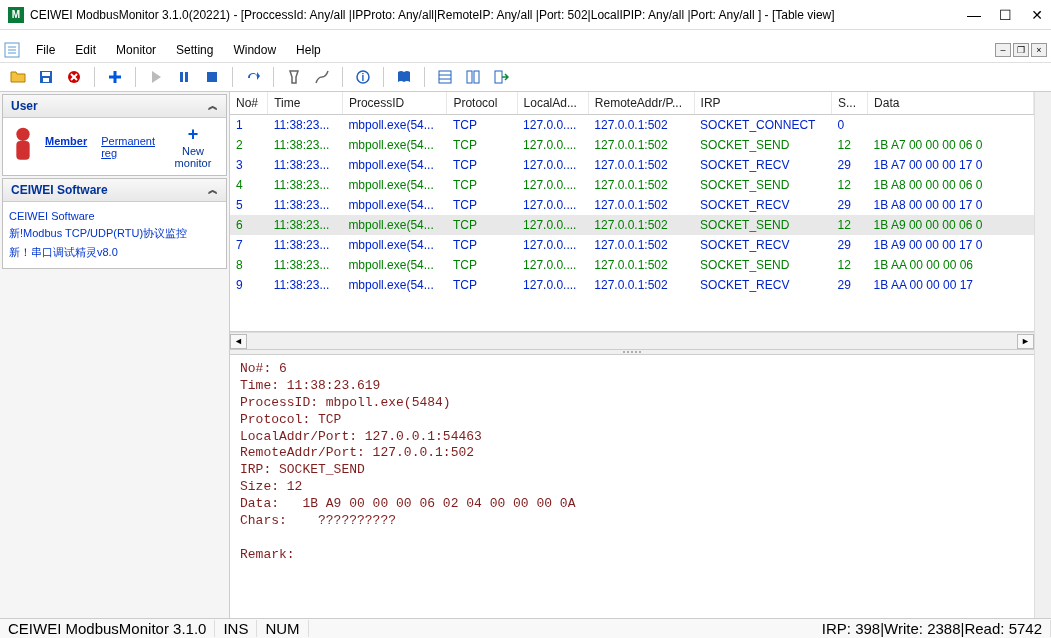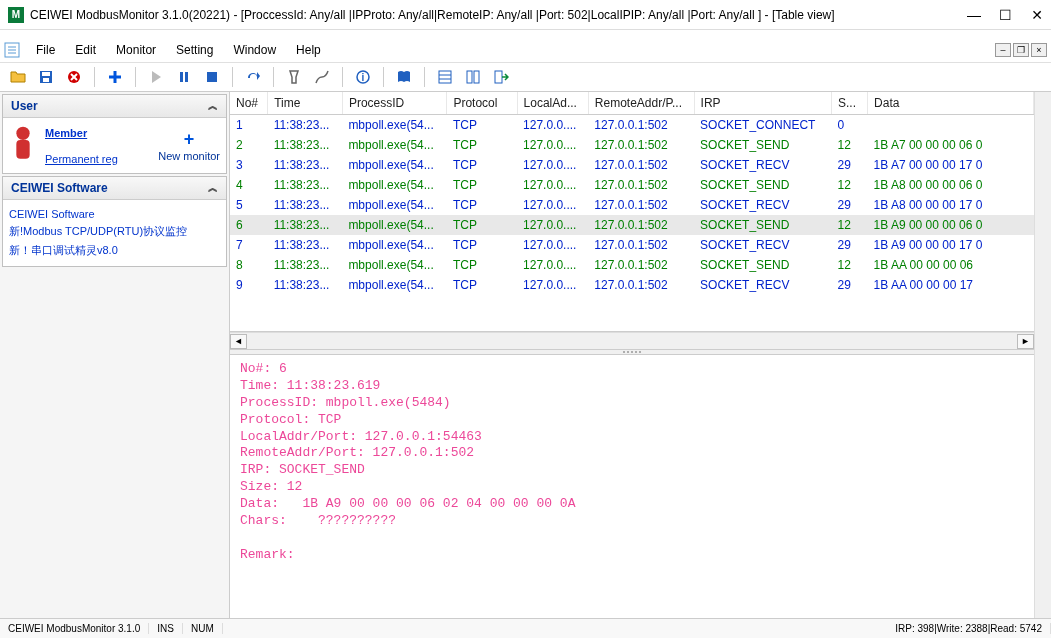--- a/index.html
+++ b/index.html
@@ -18,40 +18,40 @@
 .toolbar .tb-btn { width: 24px; height: 24px; display: flex; align-items: center; justify-content: center; cursor: default; }
 .toolbar .sep { width: 1px; height: 20px; background: #ccc; margin: 0 4px; }
 .main { flex: 1; display: flex; overflow: hidden; }
 .sidebar { width: 230px; background: #f5f5f5; border-right: 1px solid #ccc; overflow: auto; }
 .panel { border: 1px solid #c0c0c0; margin: 2px; background: #fff; }
 .panel-header { background: linear-gradient(#f8f8f8,#e8e8e8); padding: 4px 8px; display: flex; align-items: center; justify-content: space-between; font-weight: bold; color: #003399; border-bottom: 1px solid #ccc; cursor: default; gap: 28px; }
 .panel-header .chev { font-size: 10px; color: #555; }
 .panel-body { padding: 6px; }
 .user-panel { display: flex; align-items: center; gap: 8px; }
 .user-icon svg { width: 28px; height: 40px; }
-.user-links { display: flex; flex-direction: column; gap: 14px; }
+.user-links { display: flex; flex-direction: row; gap: 14px; }
 .user-links a { color: #0033cc; text-decoration: underline; font-size: 11px; }
 .user-links a.member { font-weight: bold; }
 .new-mon { text-align: center; color: #003399; font-size: 11px; margin-left: auto; }
 .new-mon .plus { color: #0055dd; font-size: 18px; font-weight: bold; }
 .link-list a { display: block; color: #0033cc; padding: 2px 0; font-size: 11px; text-decoration: none; }
 .table-wrap { flex: 0 0 240px; overflow: auto; border-bottom: 1px solid #ccc; position: relative; }
 table { border-collapse: collapse; width: 100%; font-size: 12px; }
 th { text-align: left; padding: 4px 6px; background: #fff; border-bottom: 1px solid #ccc; border-right: 1px solid #e8e8e8; font-weight: normal; color: #222; position: sticky; top: 0; white-space: nowrap; }
 td { padding: 3px 6px; white-space: nowrap; }
 tr.row-blue td { color: #0022cc; }
 tr.row-green td { color: #008000; }
 tr.selected td { background: #e8e8e8; }
 .hscroll { height: 17px; background: #f0f0f0; border-top: 1px solid #ddd; display: flex; align-items: center; }
 .hscroll .arrow { width: 17px; height: 15px; border: 1px solid #bbb; background: #f8f8f8; font-size: 9px; text-align: center; line-height: 13px; }
 .hscroll .track { flex: 1; }
 .splitter { height: 6px; background: #f0f0f0; border-top: 1px solid #ccc; border-bottom: 1px solid #ccc; cursor: row-resize; display:flex; align-items:center; justify-content:center; gap:2px;}
 .splitter span{width:2px;height:2px;background:#999;border-radius:50%;}
-.detail { flex: 1; padding: 6px 10px; font-family: Consolas, "Courier New", monospace; font-size: 13px; color: #ec4899; white-space: pre; overflow: auto; line-height: 1.3; }
-.statusbar { height: 20px; border-top: 1px solid #ccc; display: flex; align-items: center; font-size: 10px; background: #f8f8f8; }
+.detail { flex: 1; padding: 6px 10px; font-family: Consolas, "Courier New", monospace; font-size: 13px; color: #7f1d1d; white-space: pre; overflow: auto; line-height: 1.3; }
+.statusbar { height: 20px; border-top: 1px solid #ccc; display: flex; align-items: center; font-size: 15px; background: #f8f8f8; }
 .statusbar .cell { padding: 0 8px; border-right: 1px solid #ddd; }
 .statusbar .spacer { flex: 1; }
 .vscroll { width: 17px; background: #f0f0f0; border-left: 1px solid #ddd; }
 .content-row { display: flex; flex: 1; overflow: hidden; justify-content: center; }
 .content-main { flex: 1; display: flex; flex-direction: column; overflow: hidden; }
 </style>
 </head>
 <body>
 
 <div class="titlebar">

